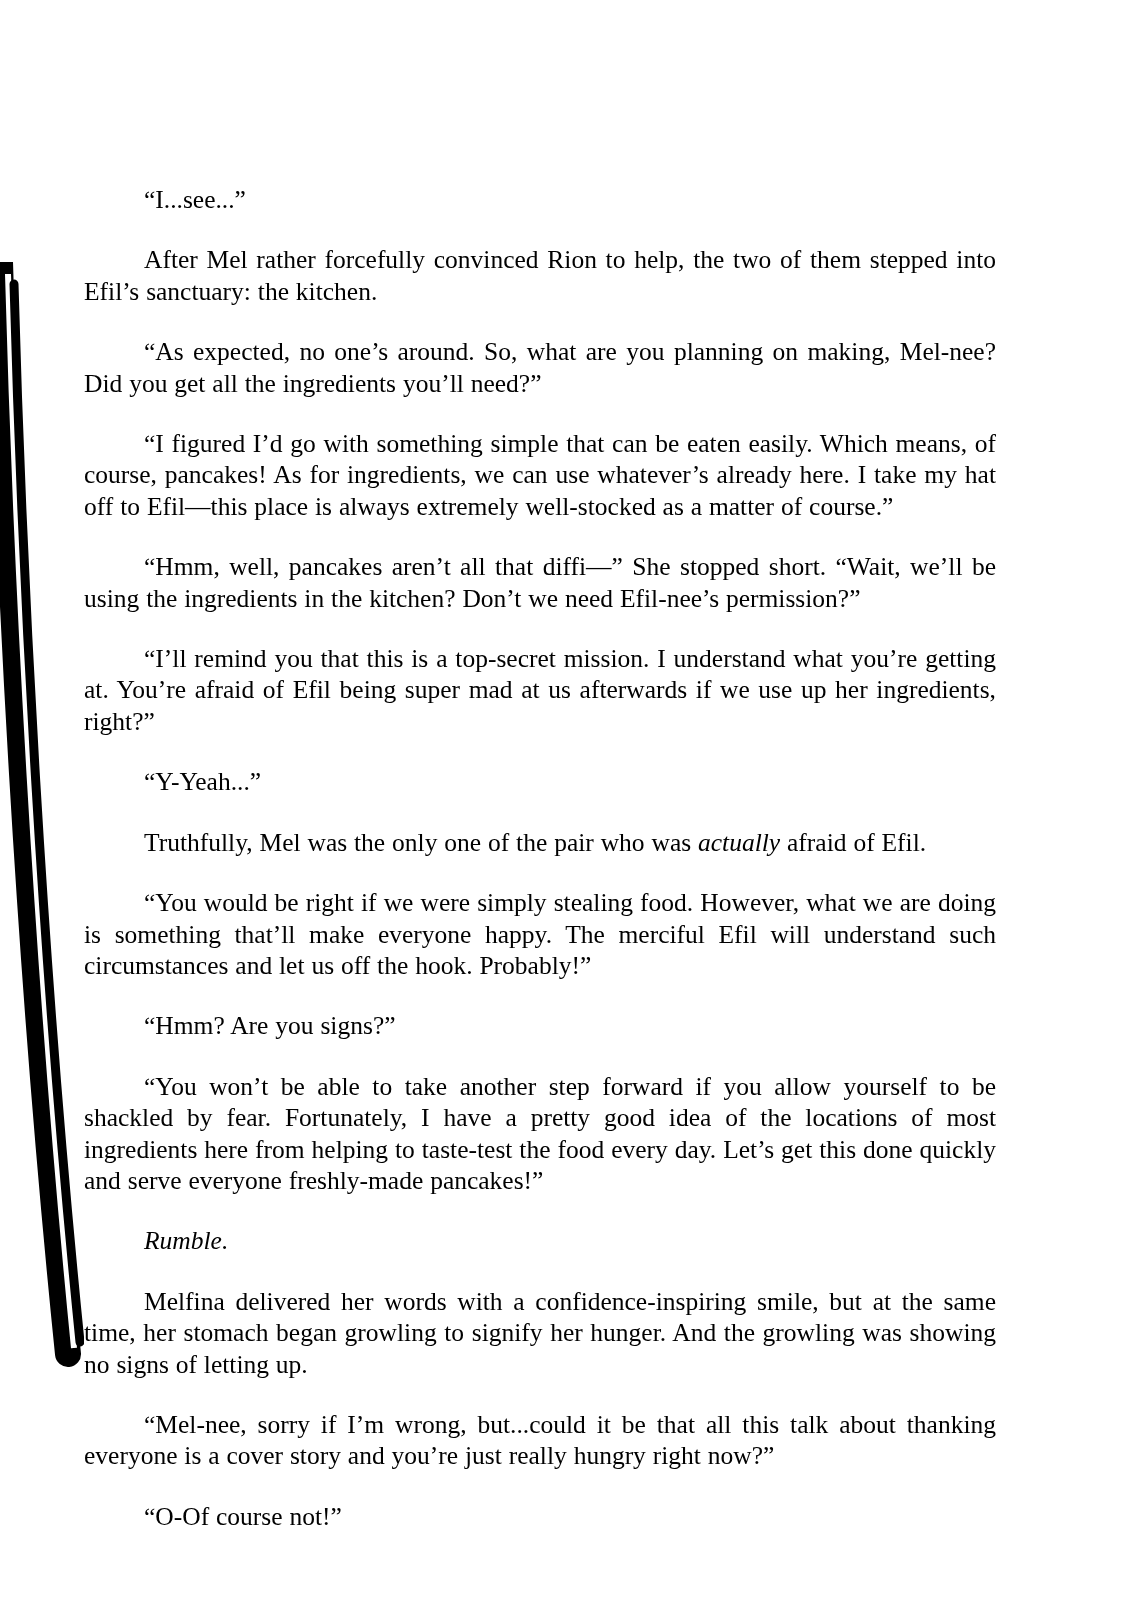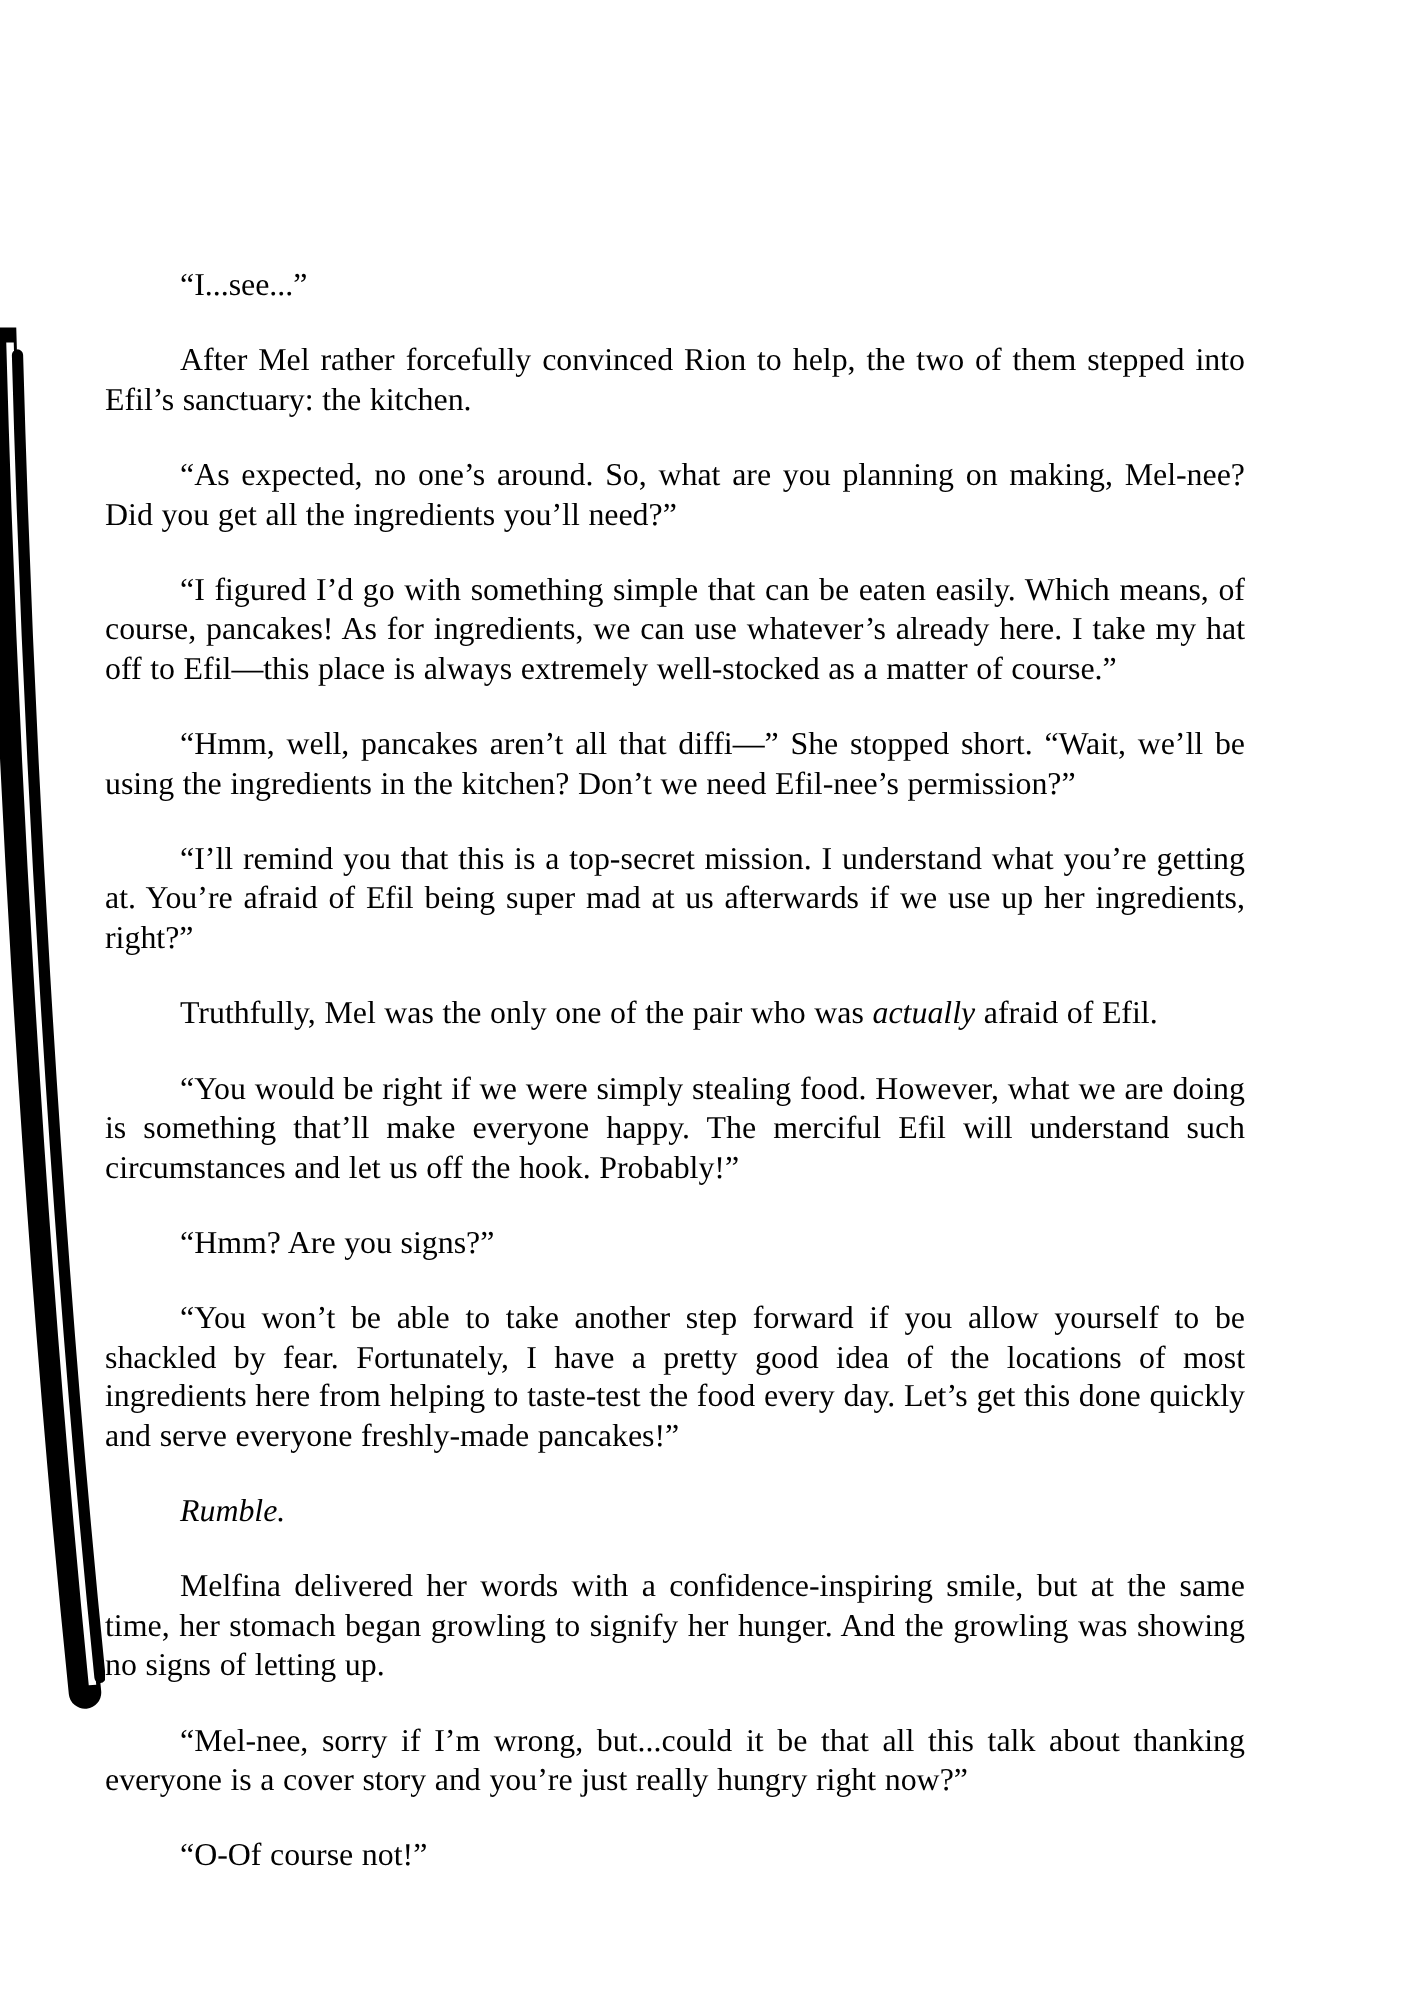--- a/index.html
+++ b/index.html
@@ -45,21 +45,21 @@
     width: 90px;
     height: 1110px;
     pointer-events: none;
   }
   .frame-left svg { display: block; width: 100%; height: 100%; }
 
   
   .text-column {
     position: absolute;
     left: 84px;
-    top: 212px;
+    top: 184px;
     width: 912px;
   }
 
   .para {
     margin: 0 0 29px 0;
     font-size: 25.5px;
     line-height: 31.4px;
     color: #010101;
     text-align: justify;
     text-indent: 60px;
@@ -136,20 +136,21 @@
     </svg>
   </div>
 
   <div class="text-column" id="text-column">
       <p class="para short"><span>“I...see...”</span></p>
       <p class="para"><span>After Mel rather forcefully convinced Rion to help, the two of them stepped into Efil’s sanctuary: the kitchen.</span></p>
       <p class="para"><span>“As expected, no one’s around. So, what are you planning on making, Mel-nee? Did you get all the ingredients you’ll need?”</span></p>
       <p class="para"><span>“I figured I’d go with something simple that can be eaten easily. Which means, of course, pancakes! As for ingredients, we can use whatever’s already here. I take my hat off to Efil—this place is always extremely well-stocked as a matter of course.”</span></p>
       <p class="para"><span>“Hmm, well, pancakes aren’t all that diffi—”  She stopped short. “Wait, we’ll be using the ingredients in the kitchen? Don’t we need Efil-nee’s permission?”</span></p>
       <p class="para"><span>“I’ll remind you that this is a top-secret mission. I understand what you’re getting at. You’re afraid of Efil being super mad at us afterwards if we use up her ingredients, right?”</span></p>
+      <p class="para short"><span>“Y-Yeah...”</span></p>
       <p class="para short"><span>Truthfully, Mel was the only one of the pair who was </span><em>actually</em><span> afraid of Efil.</span></p>
       <p class="para"><span>“You would be right if we were simply stealing food. However, what we are doing is something that’ll make everyone happy. The merciful Efil will understand such circumstances and let us off the hook. Probably!”</span></p>
       <p class="para short"><span>“Hmm? Are you signs?”</span></p>
       <p class="para"><span>“You won’t be able to take another step forward if you allow yourself to be shackled by fear. Fortunately, I have a pretty good idea of the locations of most ingredients here from helping to taste-test the food every day. Let’s get this done quickly and serve everyone freshly-made pancakes!”</span></p>
       <p class="para short"><em>Rumble.</em></p>
       <p class="para"><span>Melfina delivered her words with a confidence-inspiring smile, but at the same time, her stomach began growling to signify her hunger. And the growling was showing no signs of letting up.</span></p>
       <p class="para"><span>“Mel-nee, sorry if I’m wrong, but...could it be that all this talk about thanking everyone is a cover story and you’re just really hungry right now?”</span></p>
       <p class="para short"><span>“O-Of course not!”</span></p>
     </div>
 

